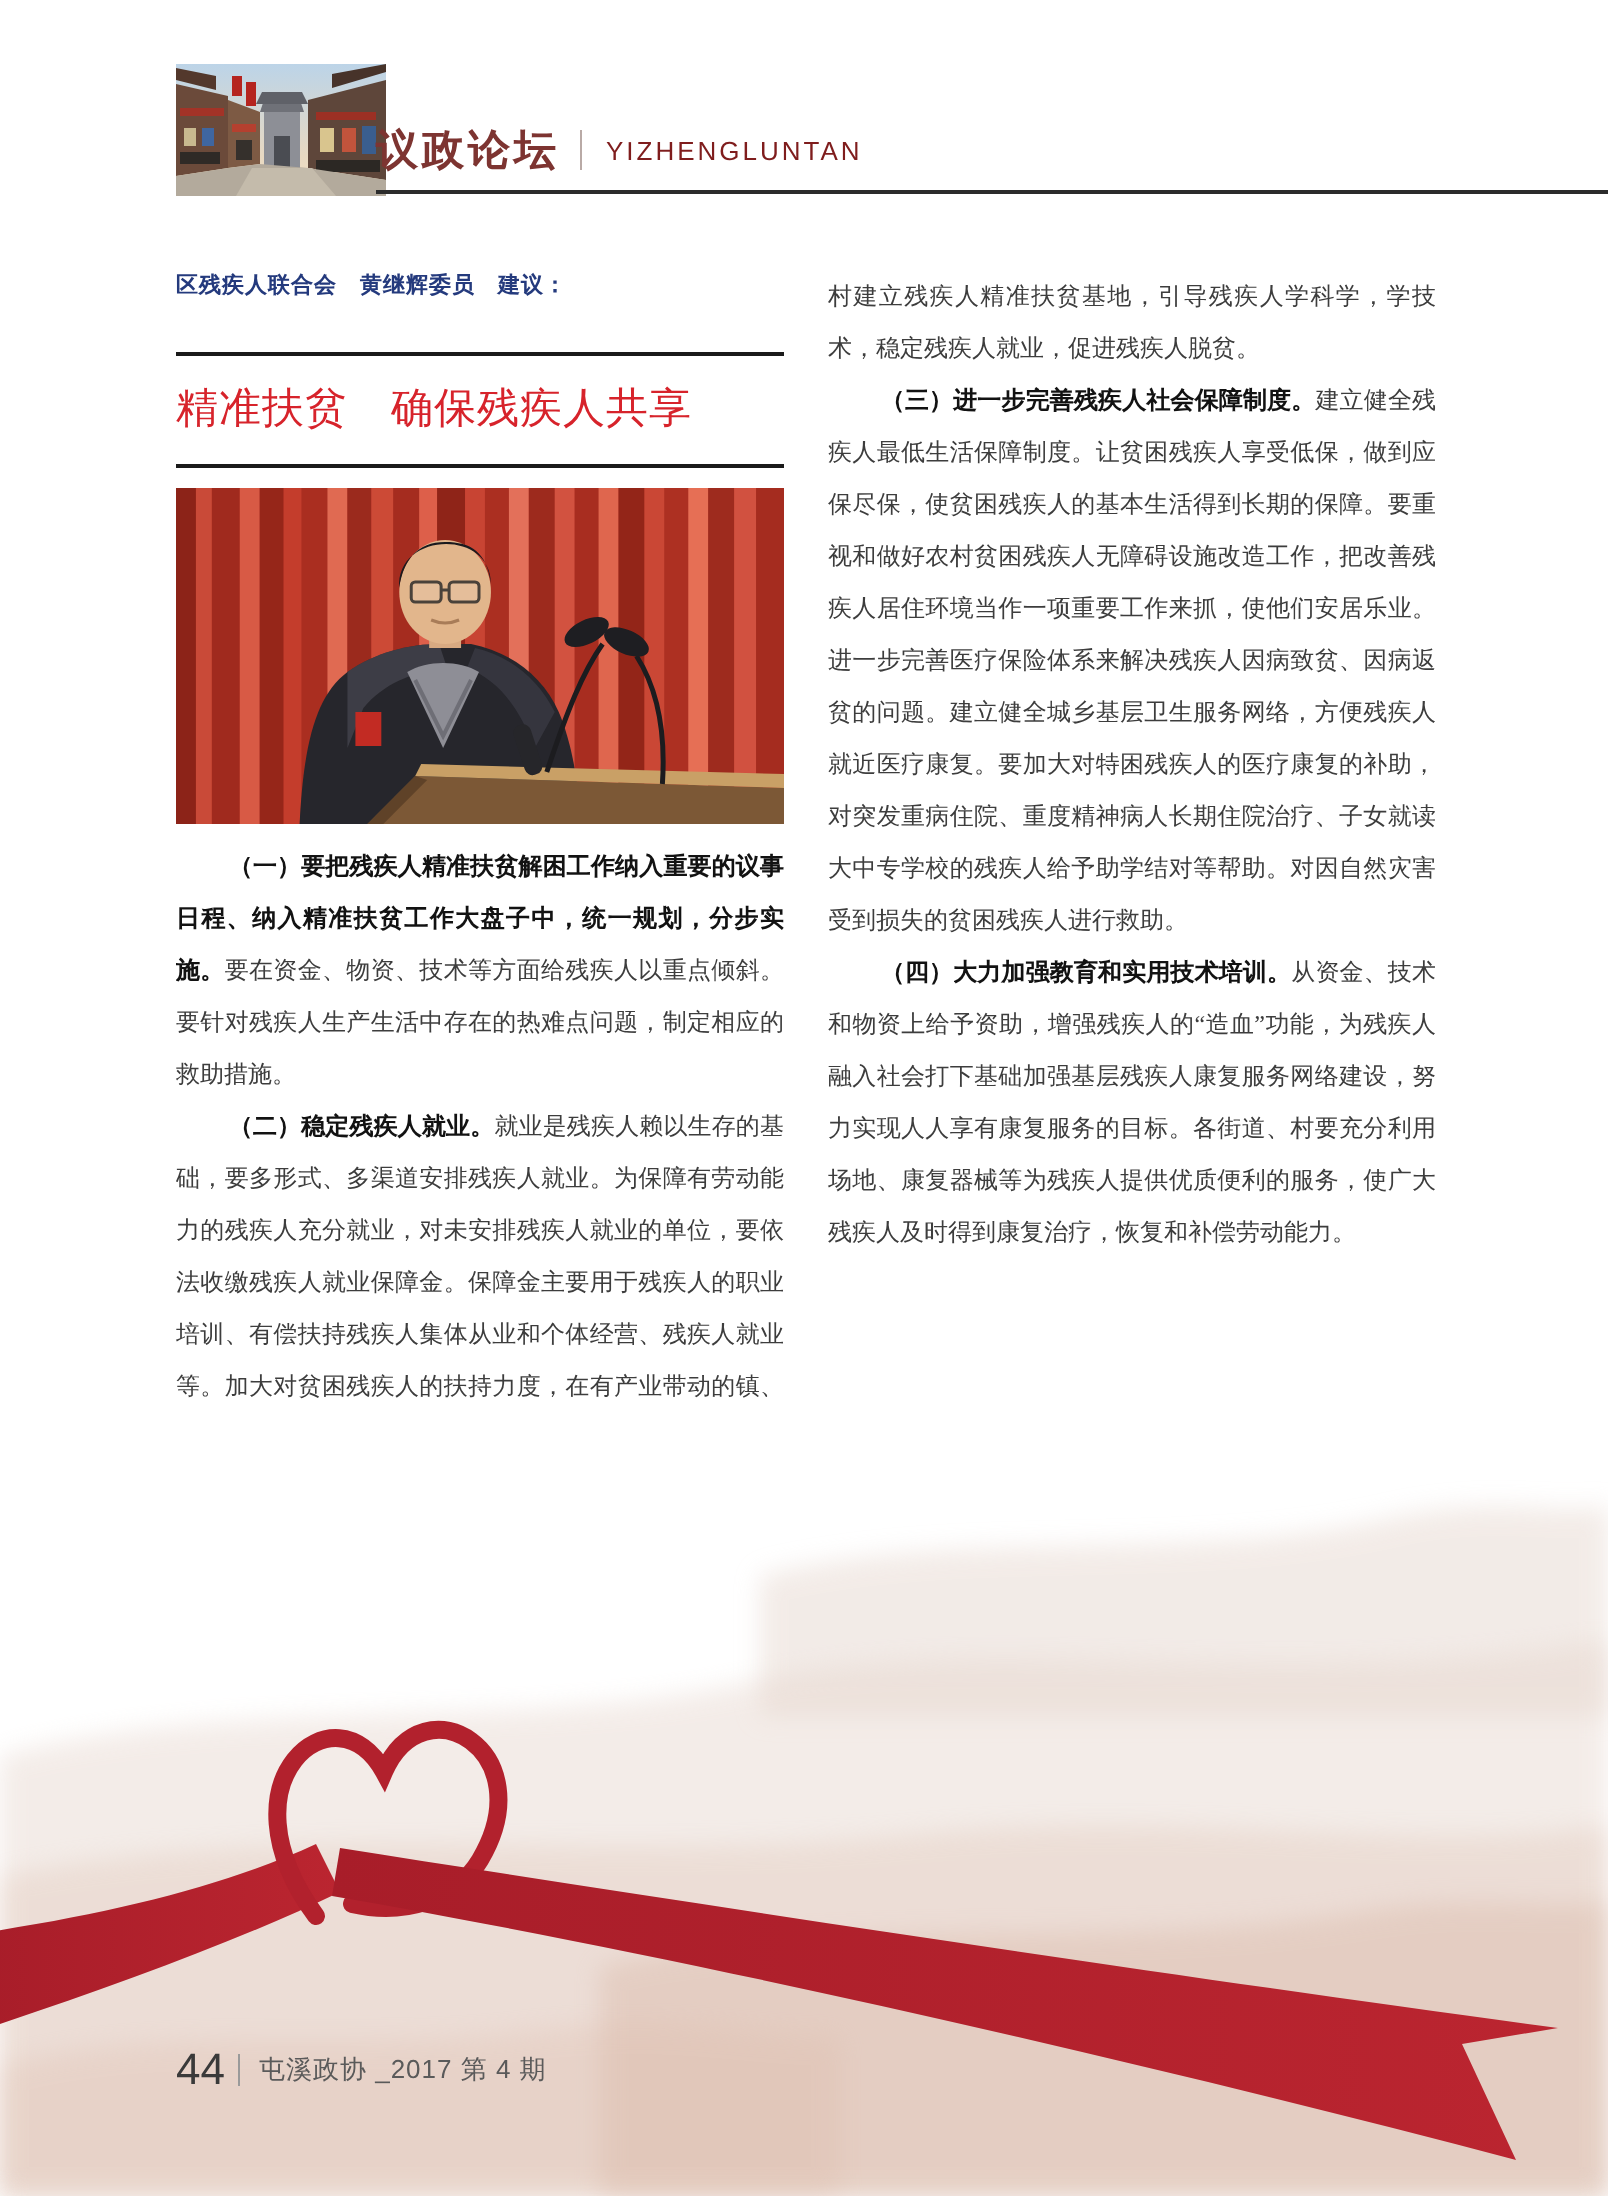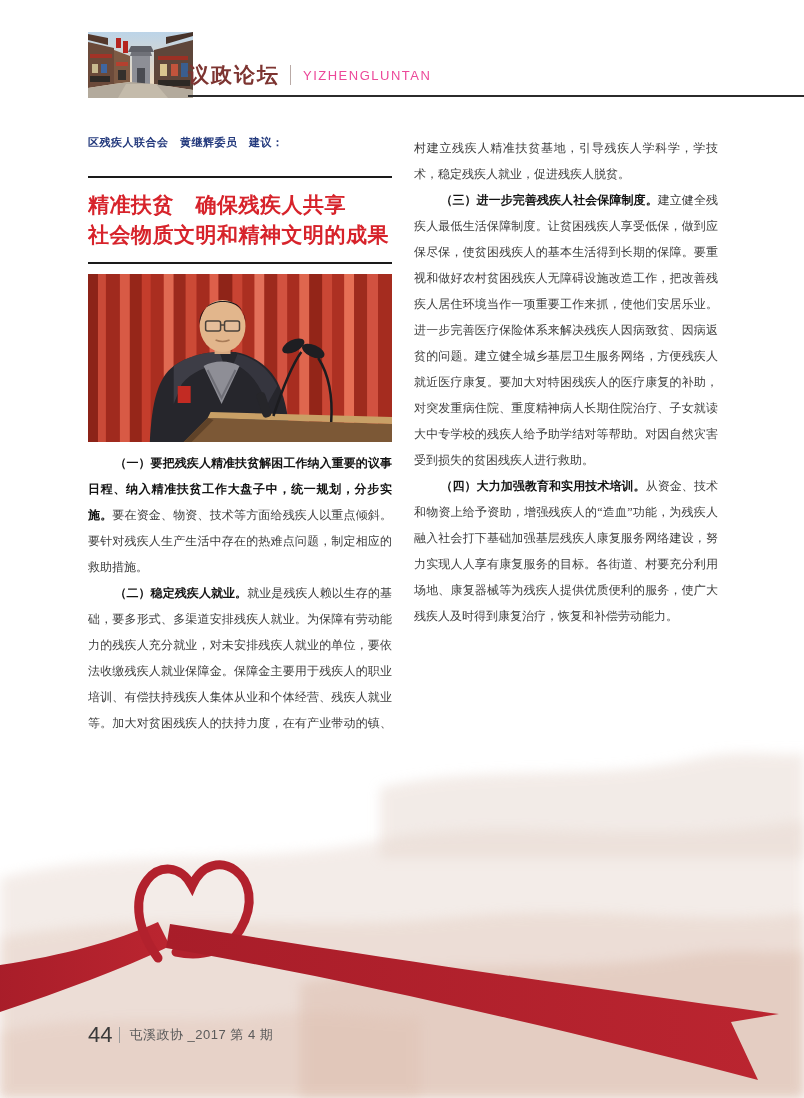--- a/index.html
+++ b/index.html
@@ -8,34 +8,34 @@
   .page{position:absolute;inset:0;}
 
   
   .thumb{position:absolute;left:88px;top:32px;width:105px;height:66px;overflow:hidden;}
   .header-right{position:absolute;left:188px;top:60px;width:616px;}
   .header-title-row{display:flex;align-items:center;height:30px;}
   .sec-title{font-family:"Liberation Serif", serif;font-weight:bold;font-size:21px;
              color:#7d3431;letter-spacing:2px;}
   .sec-divider{display:inline-block;width:0;height:20px;border-left:1px solid #b9aaa6;
                margin:0 12px 0 10px;}
-  .sec-pinyin{font-family:"Liberation Sans", sans-serif;font-size:13px;color:#ec4899;
+  .sec-pinyin{font-family:"Liberation Sans", sans-serif;font-size:13px;color:#7f1d1d;
               letter-spacing:1.5px;}
   .header-rule{margin-top:5px;height:2px;background:#2b2b2b;}
 
   
   .article{position:absolute;left:88px;top:135px;width:630px;height:614px;}
   .columns{column-count:2;column-gap:22px;column-fill:auto;height:614px;overflow:hidden;}
 
   .kicker{margin:0 0 26px 0;font-family:"Liberation Sans", sans-serif;font-weight:bold;
           font-size:11px;color:#243a7d;letter-spacing:0.5px;}
 
   .title-block{border-top:2px solid #1a1a1a;border-bottom:2px solid #1a1a1a;
                padding:12px 0 12px 0;margin:0 0 10px 0;}
-  .title-line{font-family:"Liberation Sans", sans-serif;font-weight:bold;font-size:21px;
+  .title-line{font-family:"Liberation Sans", sans-serif;font-weight:normal;font-size:21px;
               line-height:30px;color:#d7232b;letter-spacing:0.5px;}
 
   .photo{margin:6px 0 8px 0;width:304px;height:168px;}
   .photo svg{display:block;}
 
   .para{margin:0;font-size:12px;line-height:26px;color:#3d3d3d;text-align:justify;
         text-indent:2.2em;}
   .para .lead{font-family:"Liberation Sans", sans-serif;font-weight:bold;color:#121212;}
 
   
@@ -105,21 +105,20 @@
     <div class="header-rule"></div>
   </div>
 
   <div class="article">
     <div class="columns">
 
       <p class="kicker">区残疾人联合会　黄继辉委员　建议：</p>
 
       <div class="title-block">
         <div class="title-line">精准扶贫　确保残疾人共享</div>
-        <div class="title-line">社会物质文明和精神文明的成果</div>
       </div>
 
       <figure class="photo">
         <svg width="304" height="168" viewBox="0 0 305 168" preserveAspectRatio="none">
 
           <rect width="305" height="168" fill="#b5372a"></rect>
           <g>
             <rect x="0" width="10" height="168" fill="#8c2318"></rect>
               <rect x="10" width="8" height="168" fill="#c94a38"></rect>
             <rect x="18" width="14" height="168" fill="#a02a1e"></rect>

